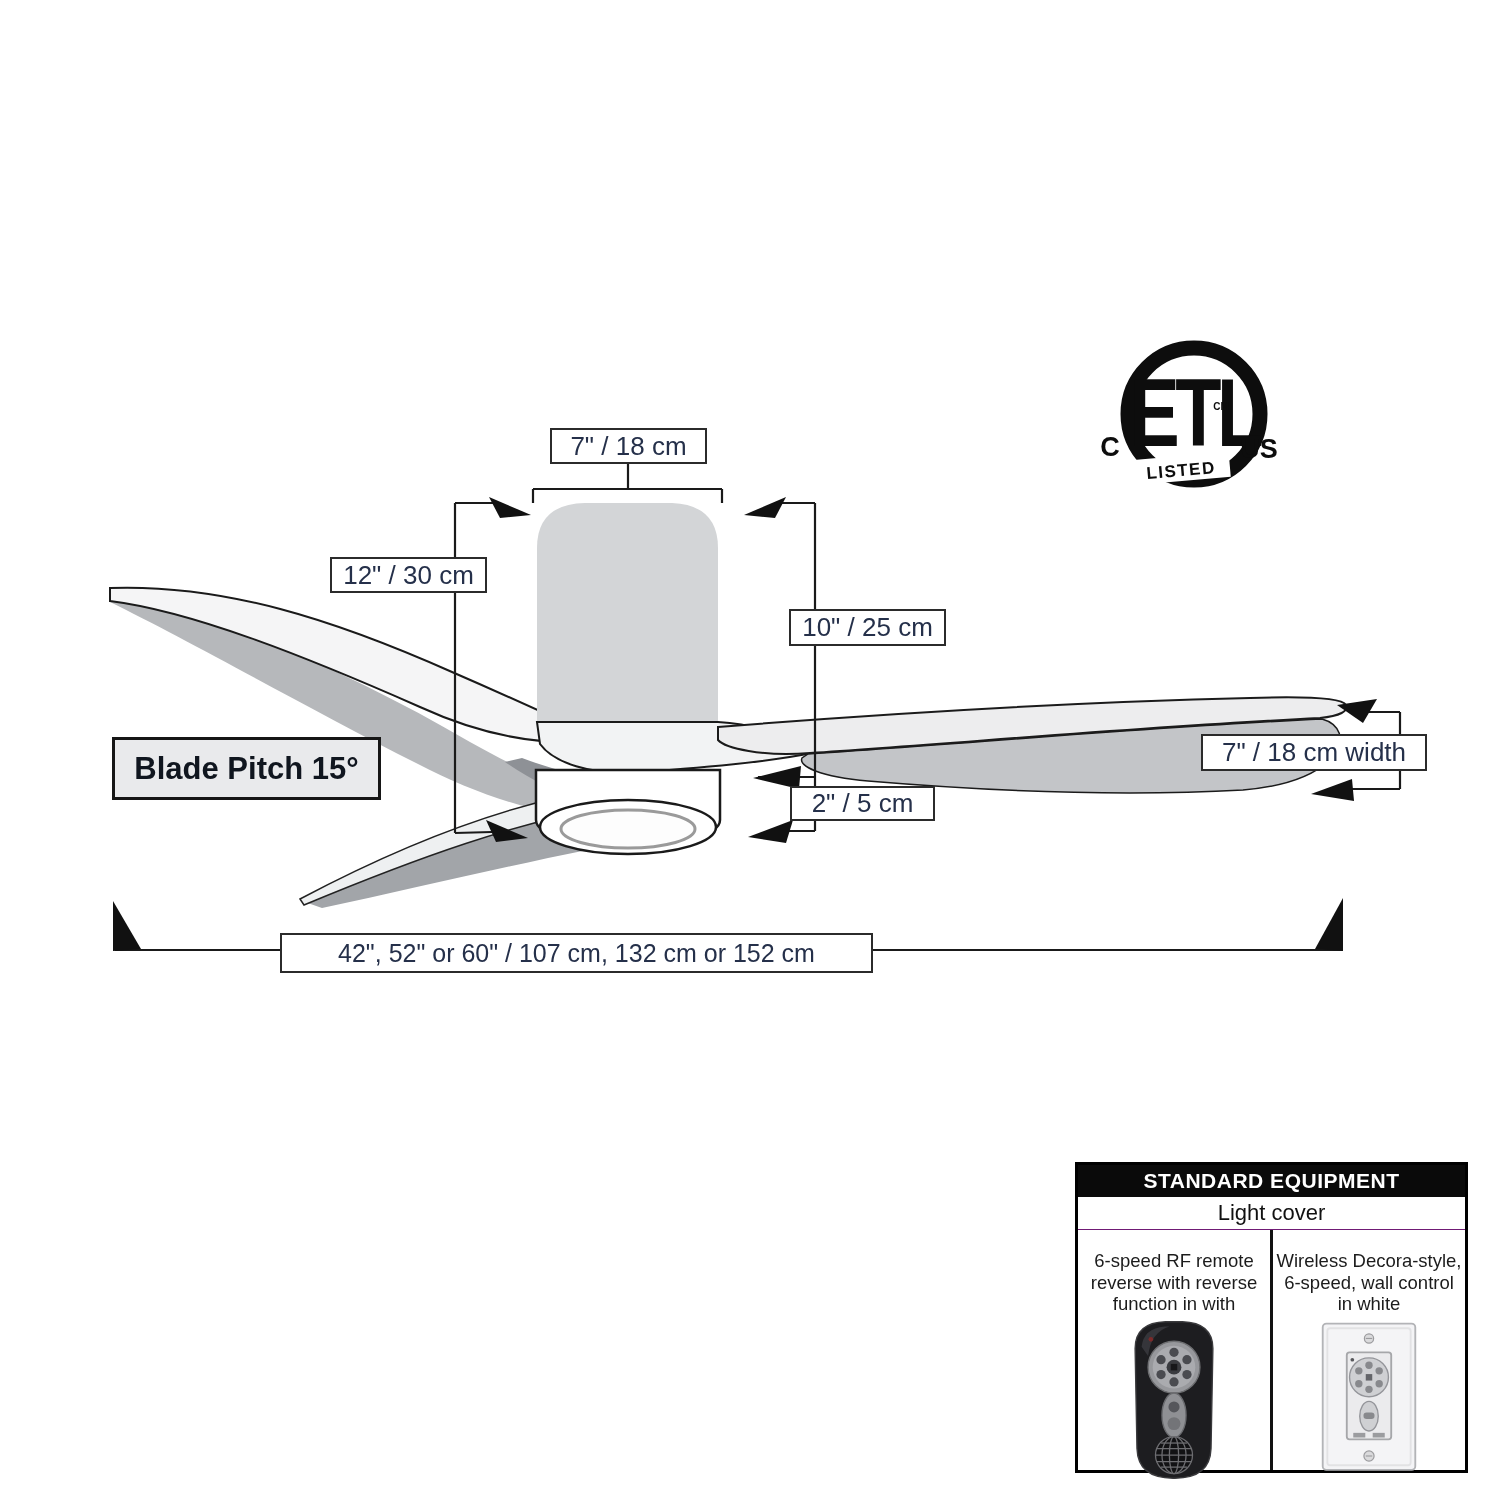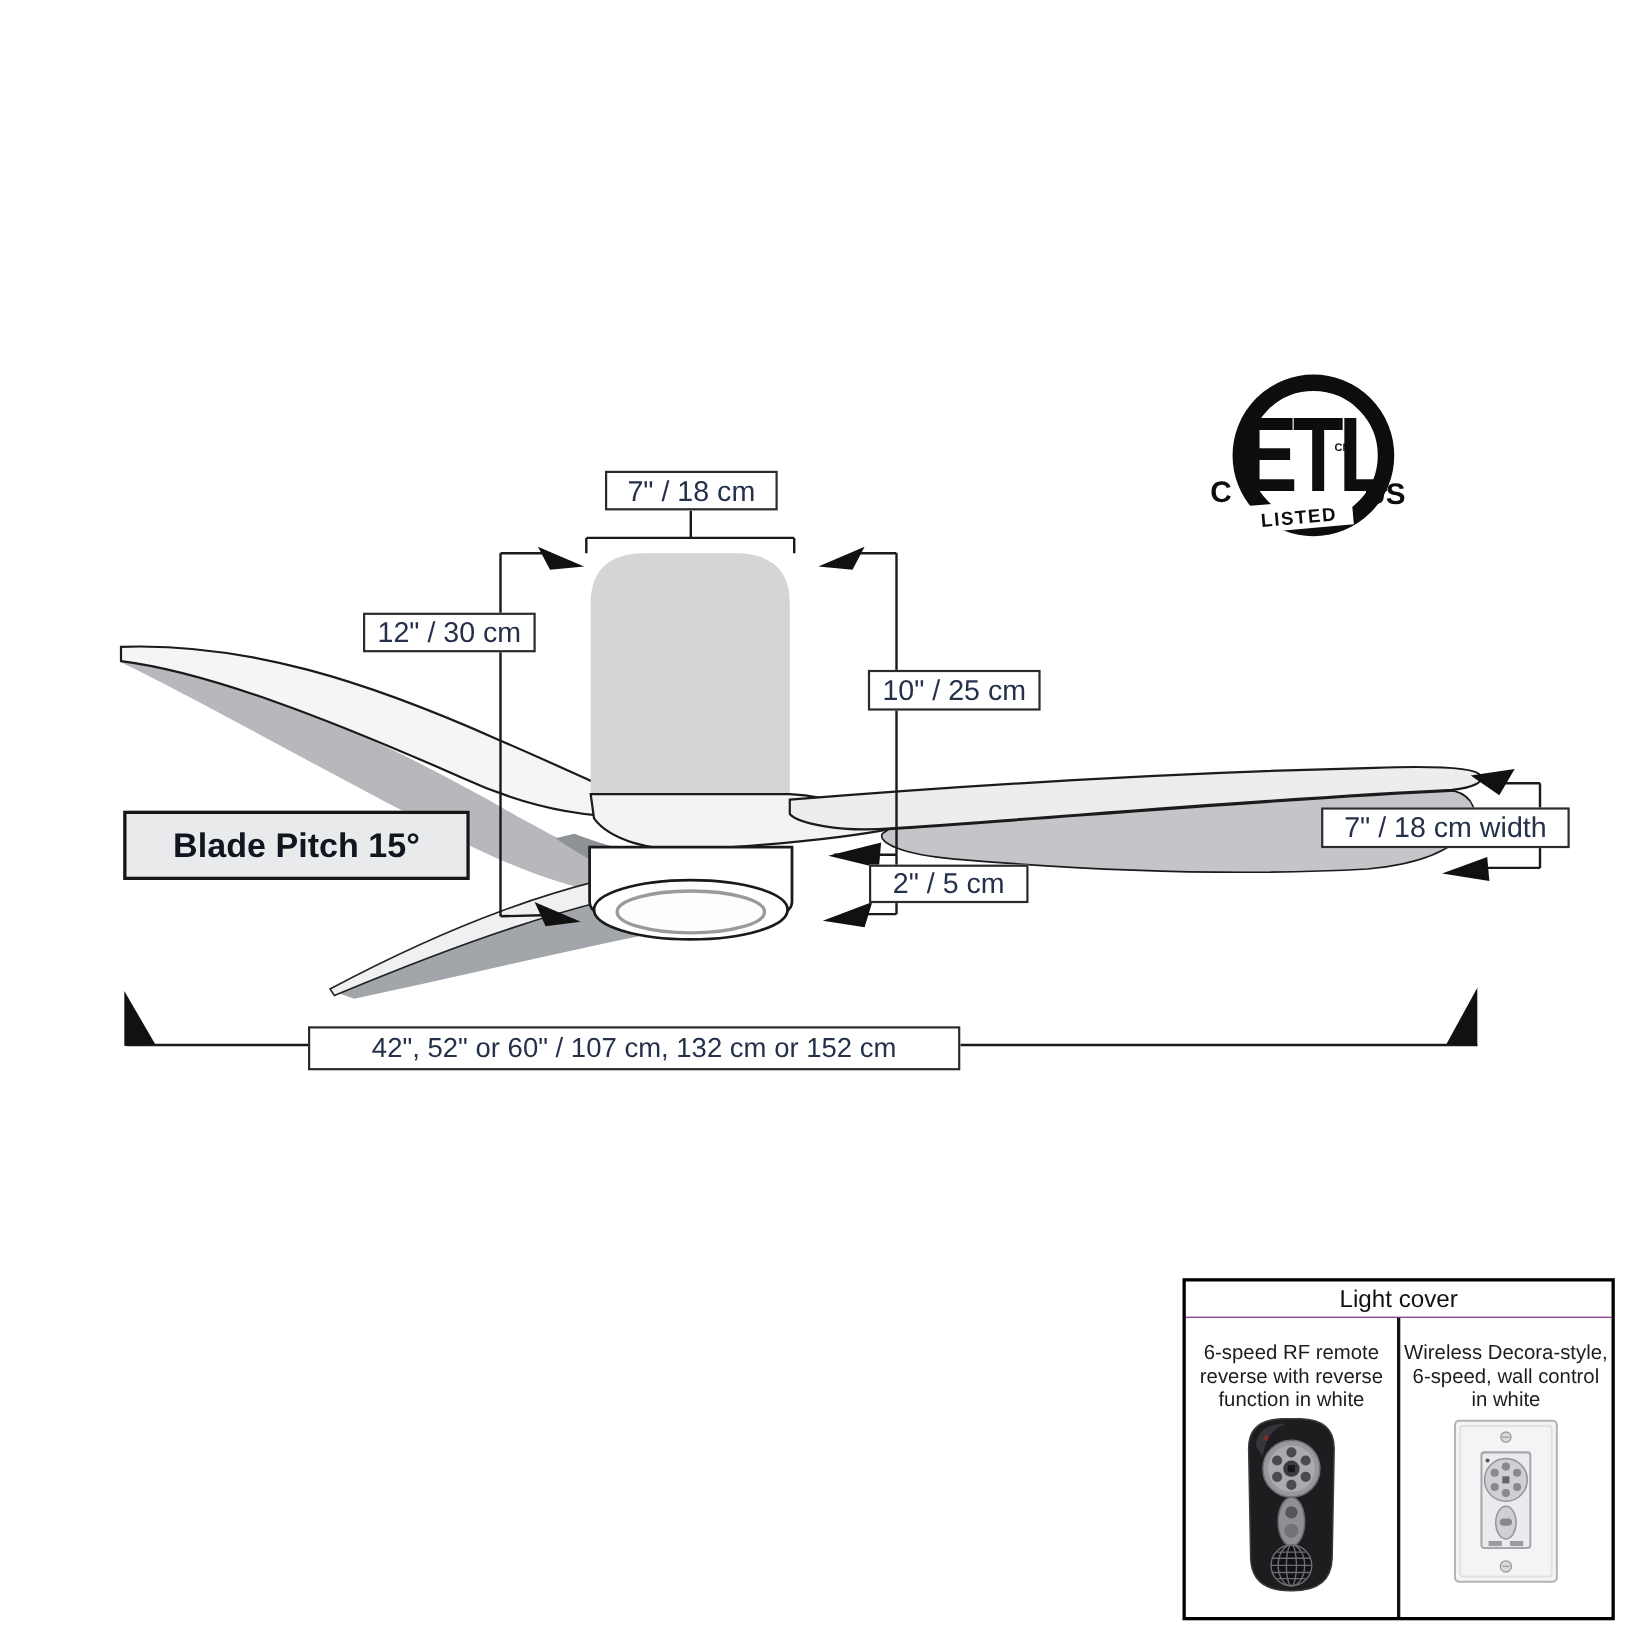--- a/index.html
+++ b/index.html
@@ -108,34 +108,35 @@
   </svg>
 
   <div class="dim-label" style="left:550px;top:428px;width:157px;height:36px;">7" / 18 cm</div>
 
   <div class="dim-label" style="left:330px;top:557px;width:157px;height:36px;">12" / 30 cm</div>
 
   <div class="dim-label" style="left:789px;top:609px;width:157px;height:37px;">10" / 25 cm</div>
 
   <div class="dim-label" style="left:790px;top:786px;width:145px;height:35px;">2" / 5 cm</div>
 
-  <div class="dim-label pitch" style="left:112px;top:737px;width:315px;height:63px;">Blade Pitch 15°</div>
+  <div class="dim-label pitch" style="left:112px;top:737px;width:269px;height:63px;">Blade Pitch 15°</div>
 
   <div class="dim-label" style="left:1201px;top:734px;width:226px;height:37px;">7" / 18 cm width</div>
 
   <div class="dim-label sweep" style="left:280px;top:933px;width:593px;height:40px;">42", 52" or 60" / 107 cm, 132 cm or 152 cm</div>
 
   <div id="equip">
+    <div class="hdr">STANDARD EQUIPMENT</div>
     <div class="sub">Light cover</div>
     <div class="cols">
       <div class="cell left">
         <div class="cell-text">
           <span>6-speed RF remote</span>
           <span>reverse with reverse</span>
-          <span>function in white</span>
+          <span>function in with</span>
         </div>
         <svg class="device" width="110" height="162" viewBox="0 0 110 175">
           <path d="M13,32 Q13,4 46,3 L64,3 Q97,4 97,32 L95,140 Q94,172 56,172 L54,172 Q16,172 15,140 Z" fill="#1d1d20" stroke="#3a3a3d" stroke-width="1.5"></path>
           <path d="M20,30 Q22,10 45,8 L50,8 Q30,14 27,40 Z" fill="#35353a"></path>
           <circle cx="30" cy="22" r="2.5" fill="#7c2a2a"></circle>
           <circle cx="55" cy="52" r="28" fill="#97989c" stroke="#6e6f72" stroke-width="1.5"></circle>
           <circle cx="55" cy="52" r="23" fill="#aaabaf"></circle>
           <circle cx="55" cy="36" r="5" fill="#4a4b50"></circle>
           <circle cx="69" cy="44" r="5" fill="#4a4b50"></circle>
           <circle cx="69" cy="60" r="5" fill="#4a4b50"></circle>

